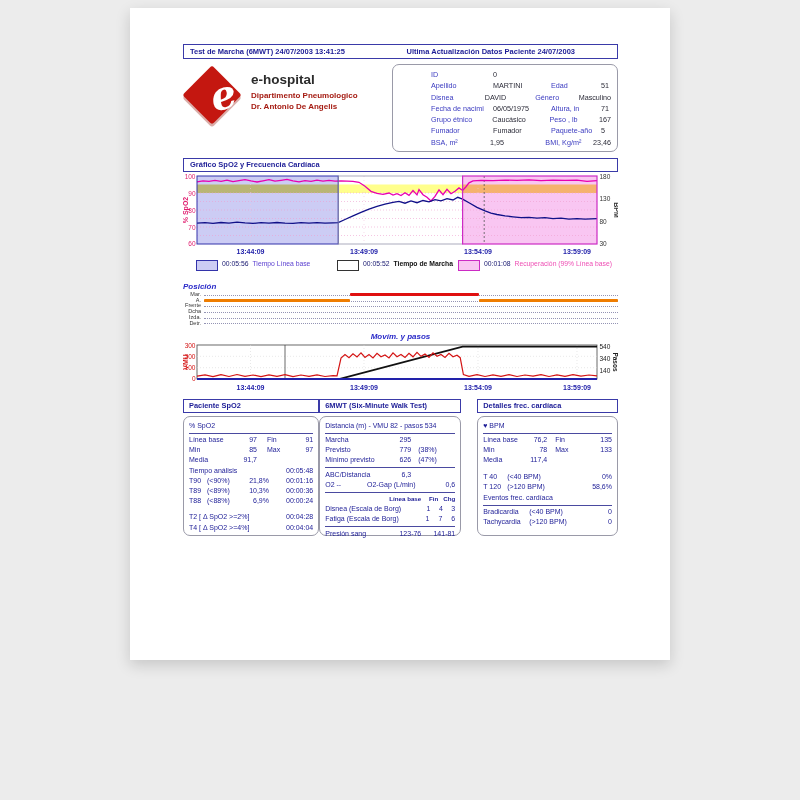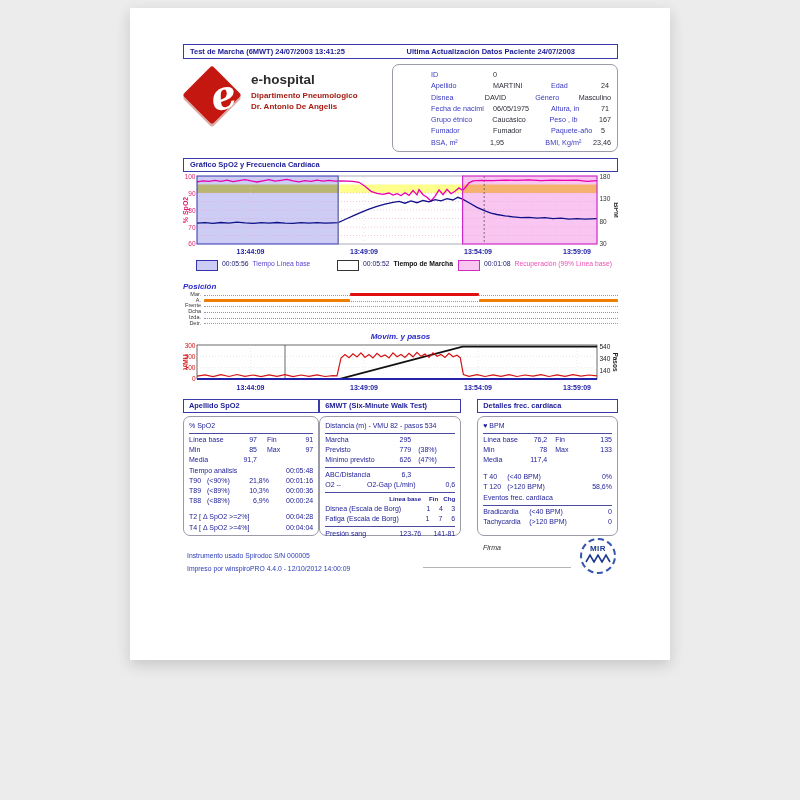--- a/index.html
+++ b/index.html
@@ -99,21 +99,21 @@
       </div>
       <div class="patient-box">
         <div class="p-row">
             <span class="p-l1">ID</span>
             <span class="p-v1">0</span>
           </div>
         <div class="p-row">
             <span class="p-l1">Apellido</span>
             <span class="p-v1">MARTINI</span>
             <span class="p-l2">Edad</span>
-            <span class="p-v2">24</span>
+            <span class="p-v2">51</span>
           </div>
         <div class="p-row">
             <span class="p-l1">Disnea</span>
             <span class="p-v1">DAVID</span>
             <span class="p-l2">Género</span>
             <span class="p-v2">Masculino</span>
           </div>
         <div class="p-row">
             <span class="p-l1">Fecha de nacimi</span>
             <span class="p-v1">06/05/1975</span>
@@ -265,21 +265,21 @@
         <text x="67.5" y="49">13:44:09</text>
         <text x="181" y="49">13:49:09</text>
         <text x="295" y="49">13:54:09</text>
         <text x="394" y="49">13:59:09</text>
       </g>
     </svg>
 
     <div class="details-row">
 
       <div class="det-col1">
-        <div class="det-header">Apellido SpO2</div>
+        <div class="det-header">Paciente SpO2</div>
         <div class="det-box">
           <div class="box-title">% SpO2</div>
           <div class="sep"></div>
           <div class="row">
               <span class="l-l1">Línea base</span>
               <span class="l-v1">97</span>
               <span class="l-l2">Fin</span>
               <span class="l-v2">91</span>
             </div>
           <div class="row">
@@ -426,27 +426,15 @@
           <div class="row">
               <span class="h-e1">Tachycardia</span>
               <span class="h-e2">(&gt;120 BPM)</span>
               <span class="h-e3">0</span>
             </div>
         </div>
       </div>
     </div>
 
 
-    <div class="sig-area">
-      <div class="firma">Firma</div>
-      <div class="sig-line"></div>
-      <div class="foot1">Instrumento usado Spirodoc S/N 000005</div>
-      <div class="foot2">Impreso por winspiroPRO 4.4.0 - 12/10/2012 14:00:09</div>
-      <div class="mir">
-        <div class="mir-text">MIR</div>
-        <svg width="26" height="10" viewBox="0 0 26 10" style="margin:0 auto">
-          <polyline points="1,9 5,2 9,9 13,2 17,9 21,2 25,9" fill="none" stroke="#1c3a8e" stroke-width="1.6"></polyline>
-        </svg>
-      </div>
-    </div>
 
   </div>
 </div>
 
 </body></html>

